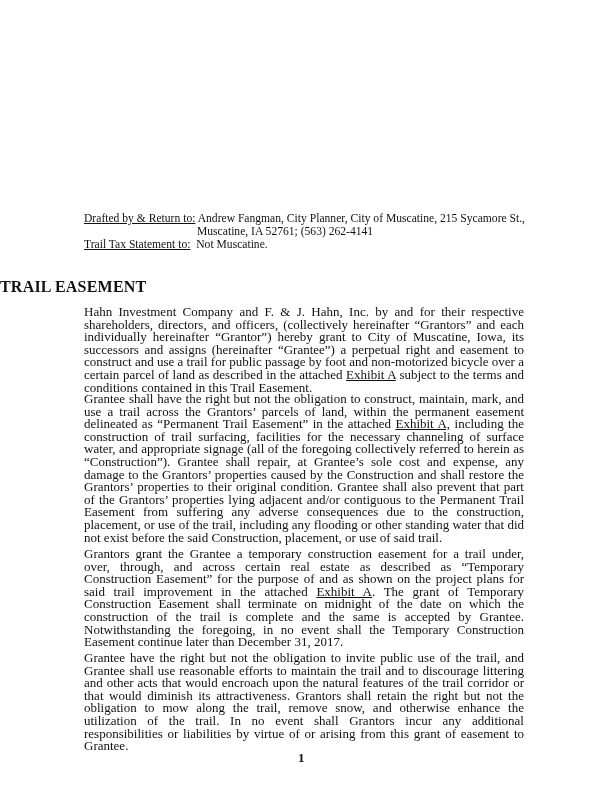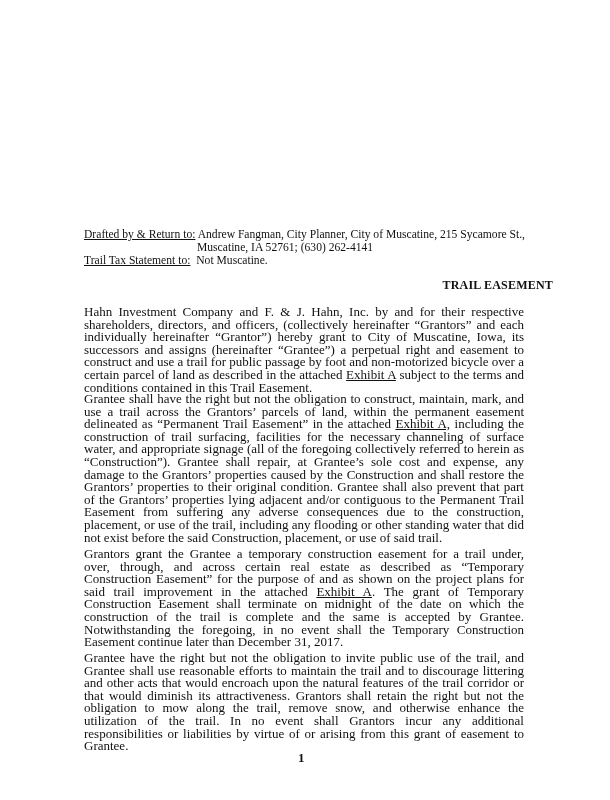--- a/index.html
+++ b/index.html
@@ -1,39 +1,39 @@
 <!DOCTYPE html>
 <html><head>
 <meta charset="utf-8">
 <style>
   html, body { margin: 0; padding: 0; background: #ffffff; }
   body { width: 610px; height: 800px; position: relative; overflow: hidden;
          font-family: "Liberation Serif", "DejaVu Serif", serif; color: #111; }
   .page { position: absolute; left: 0; top: 0; width: 610px; height: 800px; background: #fff; }
-  .hdr { position: absolute; left: 84px; top: 228px; width: 460px; font-size: 11.6px; line-height: 13px; }
+  .hdr { position: absolute; left: 84px; top: 212px; width: 460px; font-size: 11.6px; line-height: 13px; }
   .hdr .row { white-space: nowrap; }
   .hdr .lbl { text-decoration: underline; }
   .hdr .indent { padding-left: 113px; }
-  .title { position: absolute; left: 0; width: 553px; top: 278px; text-align: right;
-           font-weight: bold; font-size: 12px; letter-spacing: 0.2px; }
+  .title { position: absolute; left: 0; width: 553px; top: 278px; text-align: left;
+           font-weight: bold; font-size: 16px; letter-spacing: 0.2px; }
   .para { position: absolute; left: 84px; width: 440px; font-size: 13px; line-height: 12.6px;
           text-align: justify; margin: 0; }
   .u { text-decoration: underline; }
   .pagenum { position: absolute; left: 298px; top: 750px; font-size: 13px; font-weight: bold; }
 </style>
 </head>
 <body>
 
 <div class="page">
 
   <div class="hdr">
     <div class="row">
       <span class="lbl">Drafted by &amp; Return to:</span><span> Andrew Fangman, City Planner, City of Muscatine, 215 Sycamore St.,</span>
     </div>
-    <div class="row indent">Muscatine, IA 52761; (630) 262-4141</div>
+    <div class="row indent">Muscatine, IA 52761; (563) 262-4141</div>
     <div class="row">
       <span class="lbl">Trail Tax Statement to:</span><span style="white-space:pre">  Not Muscatine.</span>
     </div>
   </div>
 
   <div class="title">TRAIL EASEMENT</div>
 
   <p class="para" style="top:306px"><span>Hahn Investment Company and F. &amp; J. Hahn, Inc. by and for their respective shareholders, directors, and officers, (collectively hereinafter “Grantors” and each individually hereinafter “Grantor”) hereby grant to City of Muscatine, Iowa, its successors and assigns (hereinafter “Grantee”) a perpetual right and easement to construct and use a trail for public passage by foot and non-motorized bicycle over a certain parcel of land as described in the attached </span><span class="u">Exhibit A</span><span> subject to the terms and conditions contained in this Trail Easement.</span></p>
 
   <p class="para" style="top:393px"><span>Grantee shall have the right but not the obligation to construct, maintain, mark, and use a trail across the Grantors’ parcels of land, within the permanent easement delineated as “Permanent Trail Easement” in the attached </span><span class="u">Exhibit A,</span><span> including the construction of trail surfacing, facilities for the necessary channeling of surface water, and appropriate signage (all of the foregoing collectively referred to herein as “Construction”).  Grantee shall repair, at Grantee’s sole cost and expense, any damage to the Grantors’ properties caused by the Construction and shall restore the Grantors’ properties to their original condition.  Grantee shall also prevent that part of the Grantors’ properties lying adjacent and/or contiguous to the Permanent Trail Easement from suffering any adverse consequences due to the construction, placement, or use of the trail, including any flooding or other standing water that did not exist before the said Construction, placement, or use of said trail.</span></p>

